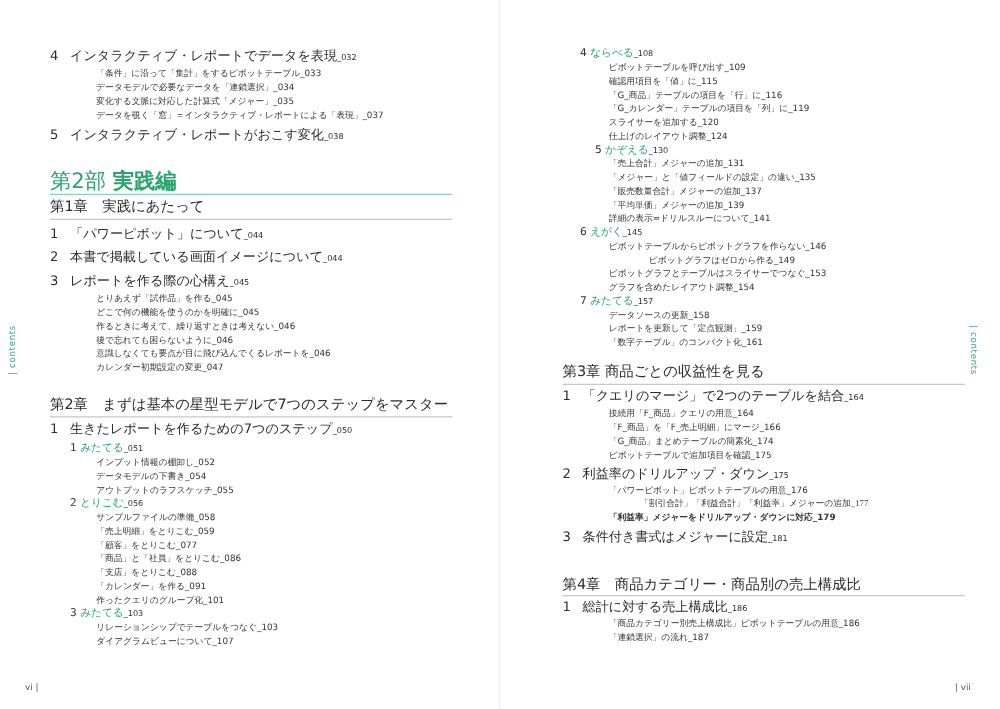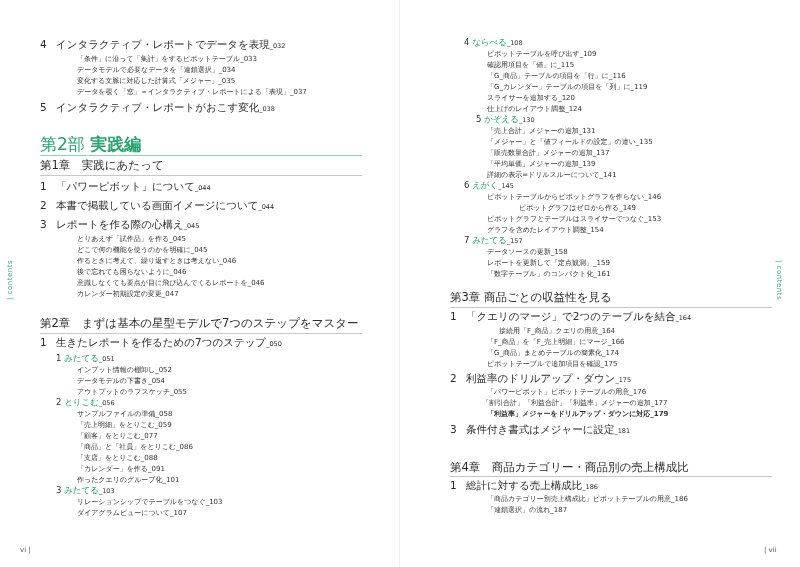--- a/index.html
+++ b/index.html
@@ -152,30 +152,30 @@
 <div class="s-entry" style="left:487px; top:247px;">データソースの更新_158</div>
 <div class="s-entry" style="left:487px; top:258px;">レポートを更新して「定点観測」_159</div>
 <div class="s-entry" style="left:487px; top:269px;">「数字テーブル」のコンパクト化_161</div>
 
 <div class="chapter" style="left:450px; top:290px;">第3章 商品ごとの収益性を見る</div>
 <div class="chapter-rule" style="left:450px; top:307px; width:322px;"></div>
 
 <div class="h-entry" style="left:450px; top:310px;">
   <span class="num">1</span><span>「クエリのマージ」で2つのテーブルを結合</span><span class="pg">_164</span>
 </div>
-<div class="s-entry" style="left:487px; top:326px;margin-left:12px;">接続用「F_商品」クエリの用意_164</div>
+<div class="s-entry" style="left:487px; top:326px;">接続用「F_商品」クエリの用意_164</div>
 <div class="s-entry" style="left:487px; top:337px;">「F_商品」を「F_売上明細」にマージ_166</div>
 <div class="s-entry" style="left:487px; top:348px;">「G_商品」まとめテーブルの簡素化_174</div>
 <div class="s-entry" style="left:487px; top:359px;">ピボットテーブルで追加項目を確認_175</div>
 
 <div class="h-entry" style="left:450px; top:372px;">
   <span class="num">2</span><span>利益率のドリルアップ・ダウン</span><span class="pg">_175</span>
 </div>
 <div class="s-entry" style="left:487px; top:387px;">「パワーピボット」ピボットテーブルの用意_176</div>
-<div class="s-entry" style="left:482px; top:398px;">「割引合計」「利益合計」「利益率」メジャーの追加_177</div>
+<div class="s-entry" style="left:512px; top:398px;font-family:Liberation Serif, serif;">「割引合計」「利益合計」「利益率」メジャーの追加_177</div>
 <div class="s-entry" style="left:487px; top:409px;font-weight:bold;">「利益率」メジャーをドリルアップ・ダウンに対応_179</div>
 
 <div class="h-entry" style="left:450px; top:423px;">
   <span class="num">3</span><span>条件付き書式はメジャーに設定</span><span class="pg">_181</span>
 </div>
 
 <div class="chapter" style="left:450px; top:460px;">第4章　商品カテゴリー・商品別の売上構成比</div>
 <div class="chapter-rule" style="left:450px; top:476px; width:322px;"></div>
 
 <div class="h-entry" style="left:450px; top:479px;">

